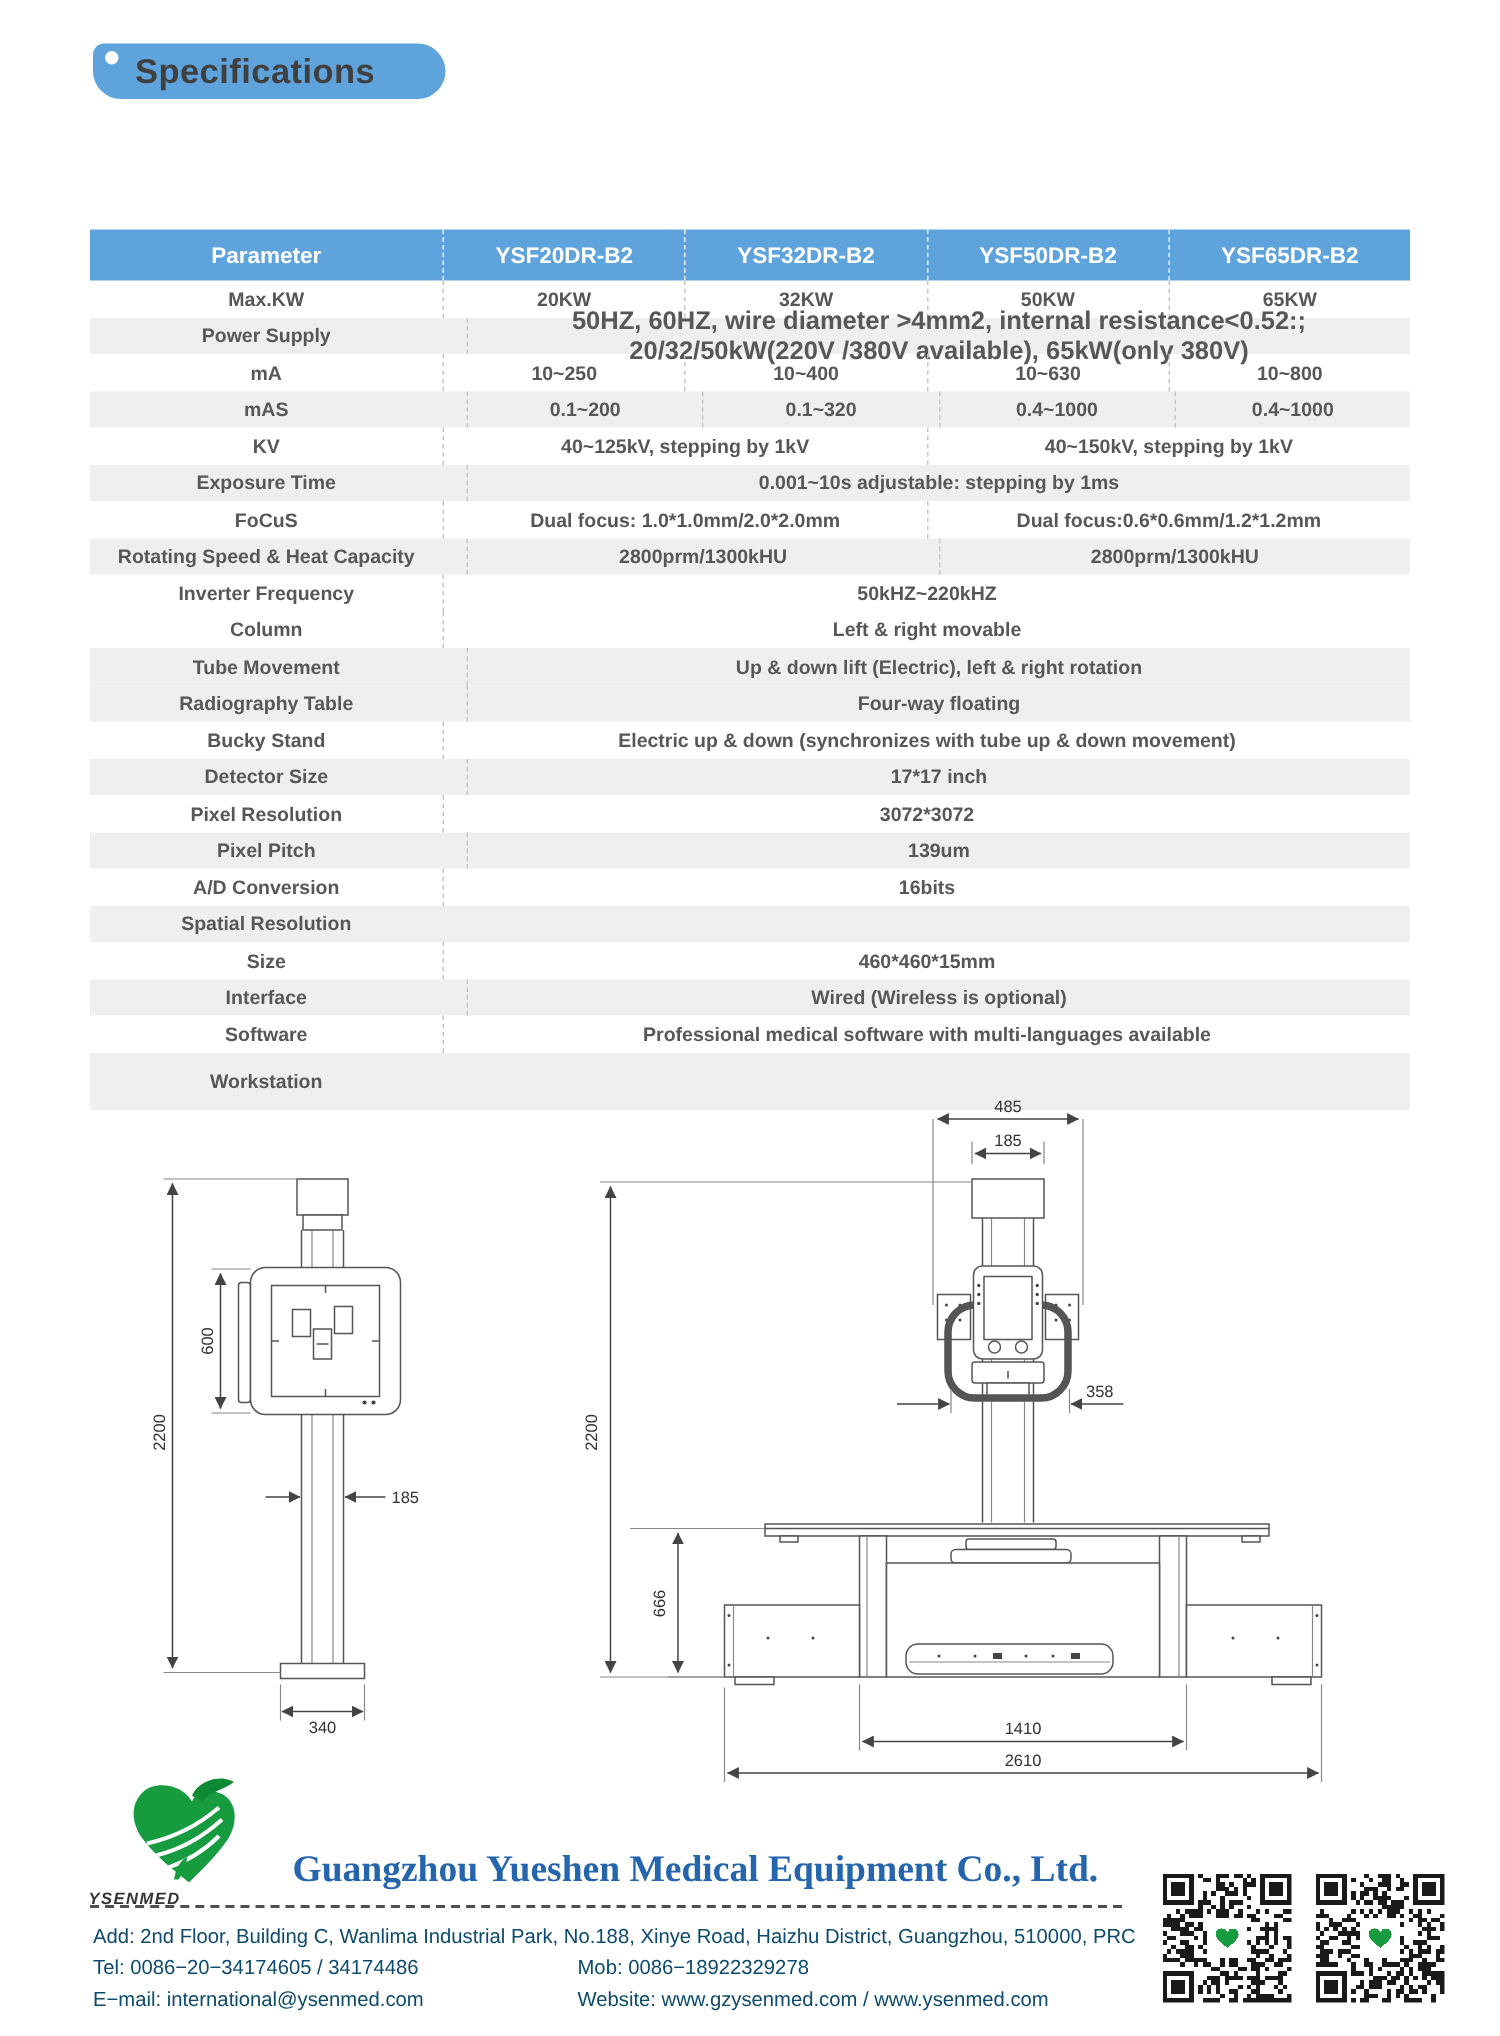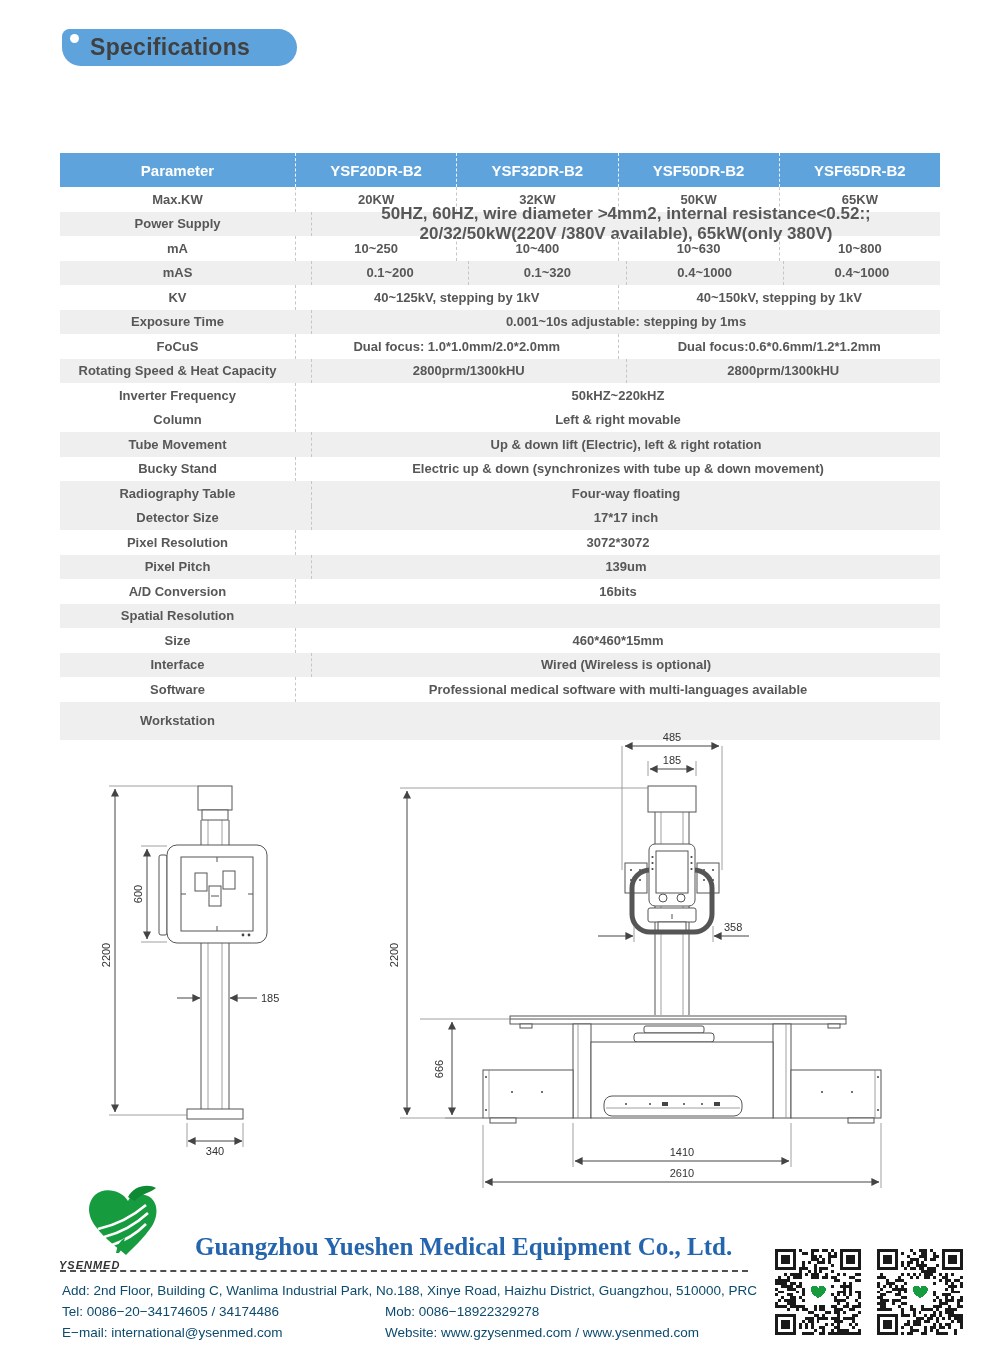--- a/index.html
+++ b/index.html
@@ -141,30 +141,30 @@
         <div class="vals">
           <div class="td val s4">Left &amp; right movable</div>
         </div>
       </div>
       <div class="tr body alt">
         <div class="td param">Tube Movement</div>
         <div class="vals">
           <div class="td val s4">Up &amp; down lift (Electric), left &amp; right rotation</div>
         </div>
       </div>
-      <div class="tr body">
-        <div class="td param">Bucky Stand</div>
-        <div class="vals">
-          <div class="td val s4">Electric up &amp; down (synchronizes with tube up &amp; down movement)</div>
-        </div>
-      </div>
       <div class="tr body alt">
         <div class="td param">Radiography Table</div>
         <div class="vals">
           <div class="td val s4">Four-way floating</div>
+        </div>
+      </div>
+      <div class="tr body">
+        <div class="td param">Bucky Stand</div>
+        <div class="vals">
+          <div class="td val s4">Electric up &amp; down (synchronizes with tube up &amp; down movement)</div>
         </div>
       </div>
       <div class="tr body alt">
         <div class="td param">Detector Size</div>
         <div class="vals">
           <div class="td val s4">17*17 inch</div>
         </div>
       </div>
       <div class="tr body">
         <div class="td param">Pixel Resolution</div>

